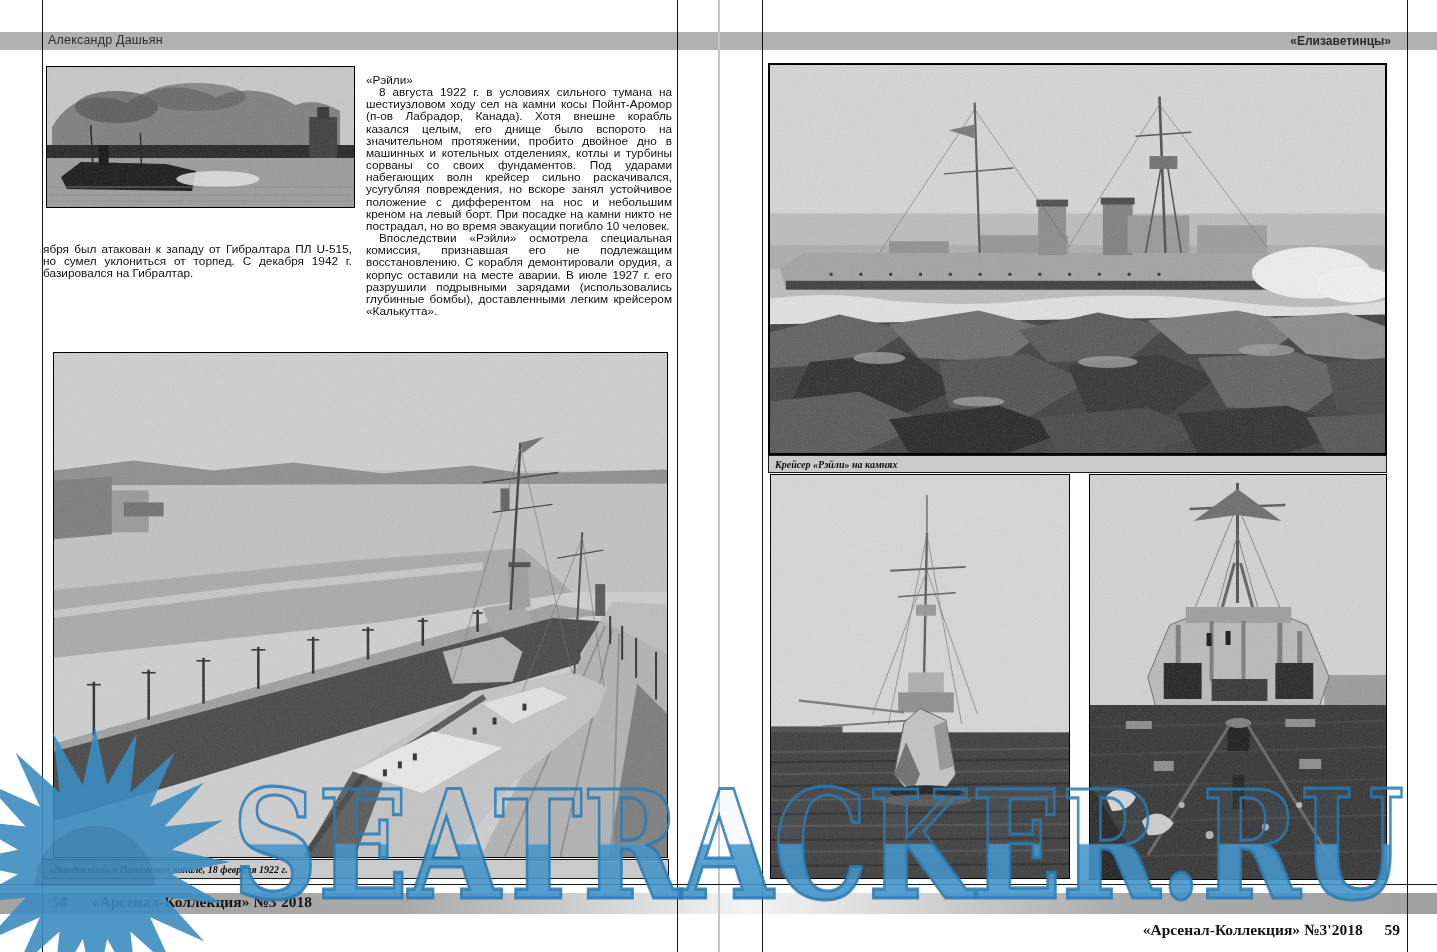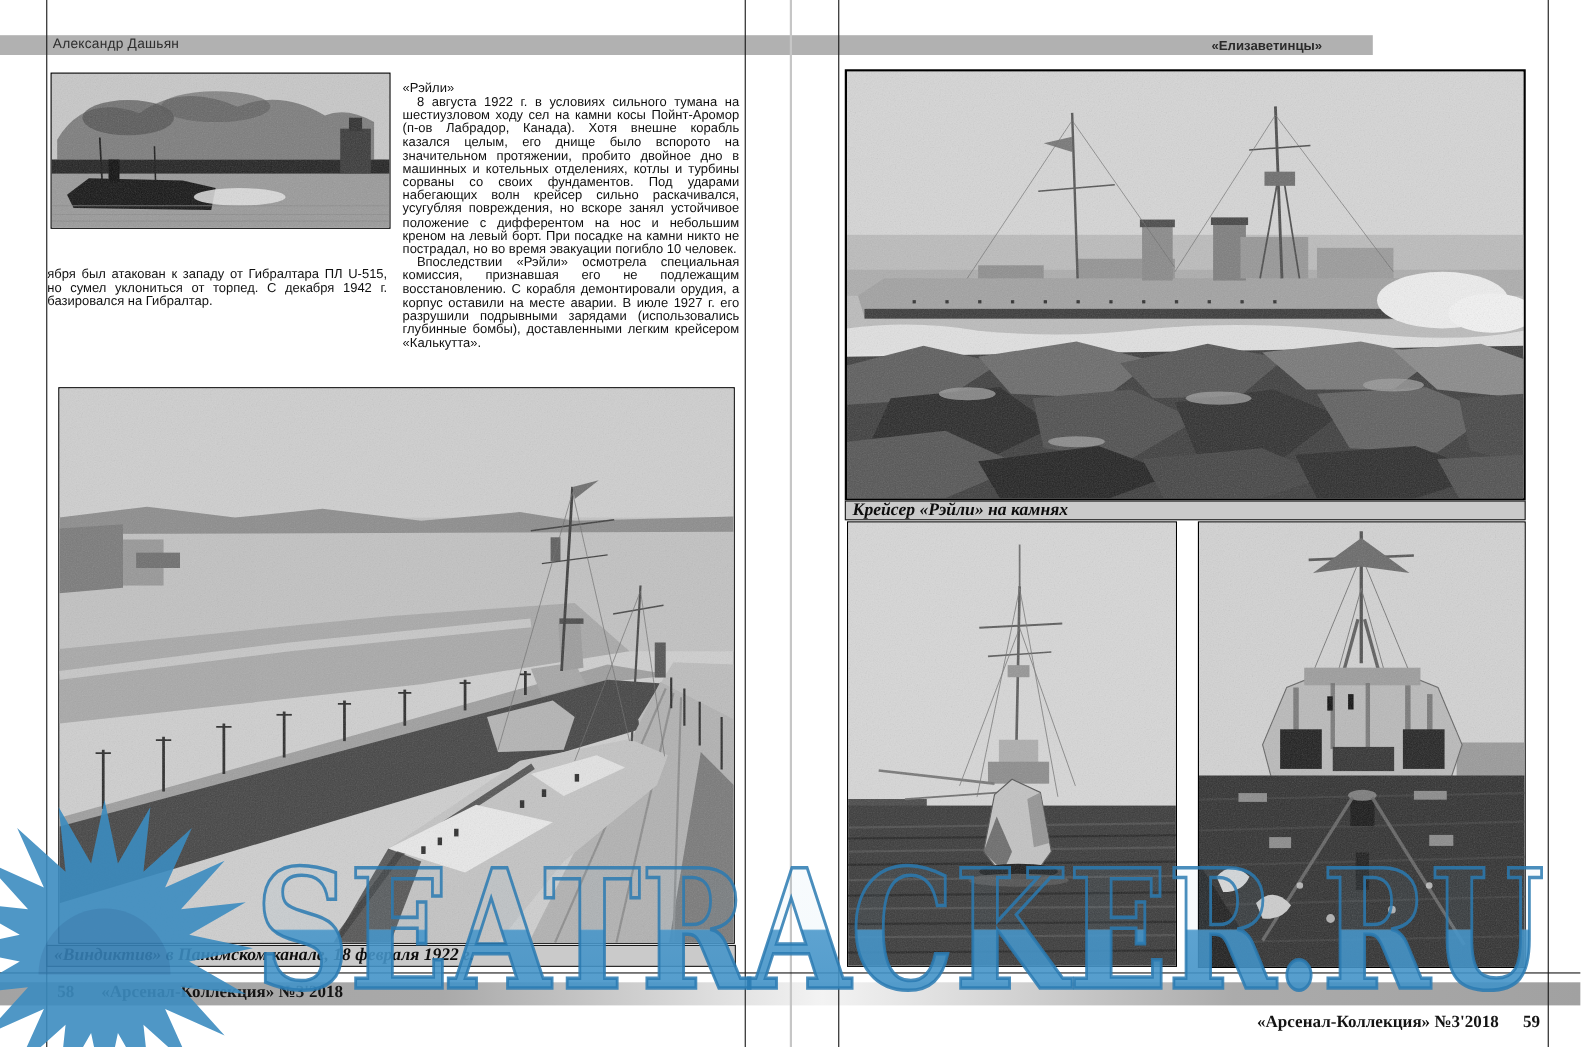--- a/index.html
+++ b/index.html
@@ -1,40 +1,40 @@
 <!DOCTYPE html>
 <html lang="ru"><head>
 <meta charset="utf-8">
 <style>
   html,body{margin:0;padding:0;background:#ffffff;}
   .spread{position:relative;width:1437px;height:952px;background:#ffffff;overflow:hidden;
           font-family:"Liberation Sans",sans-serif;color:#111;}
   
-  .band-header{position:absolute;left:0;top:32px;width:1248px;height:18px;background:#b1b1b1;z-index:5;}
+  .band-header{position:absolute;left:0;top:32px;width:1437px;height:18px;background:#b1b1b1;z-index:5;}
   .band-header .h-left{position:absolute;left:48px;top:1px;font-size:12.5px;font-weight:500;color:#2e2e2e;letter-spacing:.2px;}
   .band-header .h-right{position:absolute;right:46px;top:2px;font-size:12px;font-weight:700;color:#2a2a2a;}
   .band-footer{position:absolute;left:0;top:893px;width:1437px;height:21px;z-index:5;
     background:linear-gradient(to right,#a3a3a3 0%,#a9a9a9 28%,#f3f3f3 52%,#e9e9e9 56%,#ababab 78%,#a1a1a1 100%);}
   .f-num-left{position:absolute;left:52px;top:893px;z-index:6;font-family:"Liberation Serif",serif;font-weight:bold;font-size:15.5px;color:#141414;}
   .f-journal-left{position:absolute;left:92px;top:893px;z-index:6;font-family:"Liberation Serif",serif;font-weight:bold;font-size:15.5px;color:#141414;}
   .f-right-wrap{position:absolute;right:37px;top:893px;z-index:6;font-family:"Liberation Serif",serif;font-weight:bold;font-size:15.5px;color:#141414;margin-top:28px;}
   .f-right-wrap .pgnum{margin-left:18px;}
   
   .vline{position:absolute;top:0;bottom:0;width:1px;background:#161616;z-index:20;}
   .vline.gray{width:2px;background:#c6c6c6;}
   .hline{position:absolute;left:0;width:1437px;height:1px;background:#161616;z-index:20;}
   
   .photo{position:absolute;border:1px solid #000;background:#c9c9c9;box-sizing:border-box;z-index:10;}
   .photo svg{display:block;width:100%;height:100%;}
   
   .caption{position:absolute;background:#cacaca;border:1px solid #1a1a1a;box-sizing:border-box;z-index:11;
            font-family:"Liberation Serif",serif;font-style:italic;font-weight:bold;color:#0d0d0d;
            padding-left:6px;display:flex;align-items:center;}
   .caption.sz1{font-size:14px;}
-  .caption.sz2{font-size:16px;}
+  .caption.sz2{font-size:10px;}
   
   .col{position:absolute;font-size:11.8px;line-height:12.15px;text-align:justify;color:#101010;z-index:4;}
   .col p{margin:0;}
   .col p.ind{text-indent:13px;}
   .col .subhead{font-weight:normal;margin-top:12px;}
   
   .wm{position:absolute;left:0;top:0;width:1437px;height:952px;z-index:60;pointer-events:none;}
 </style>
 </head>
 <body>

